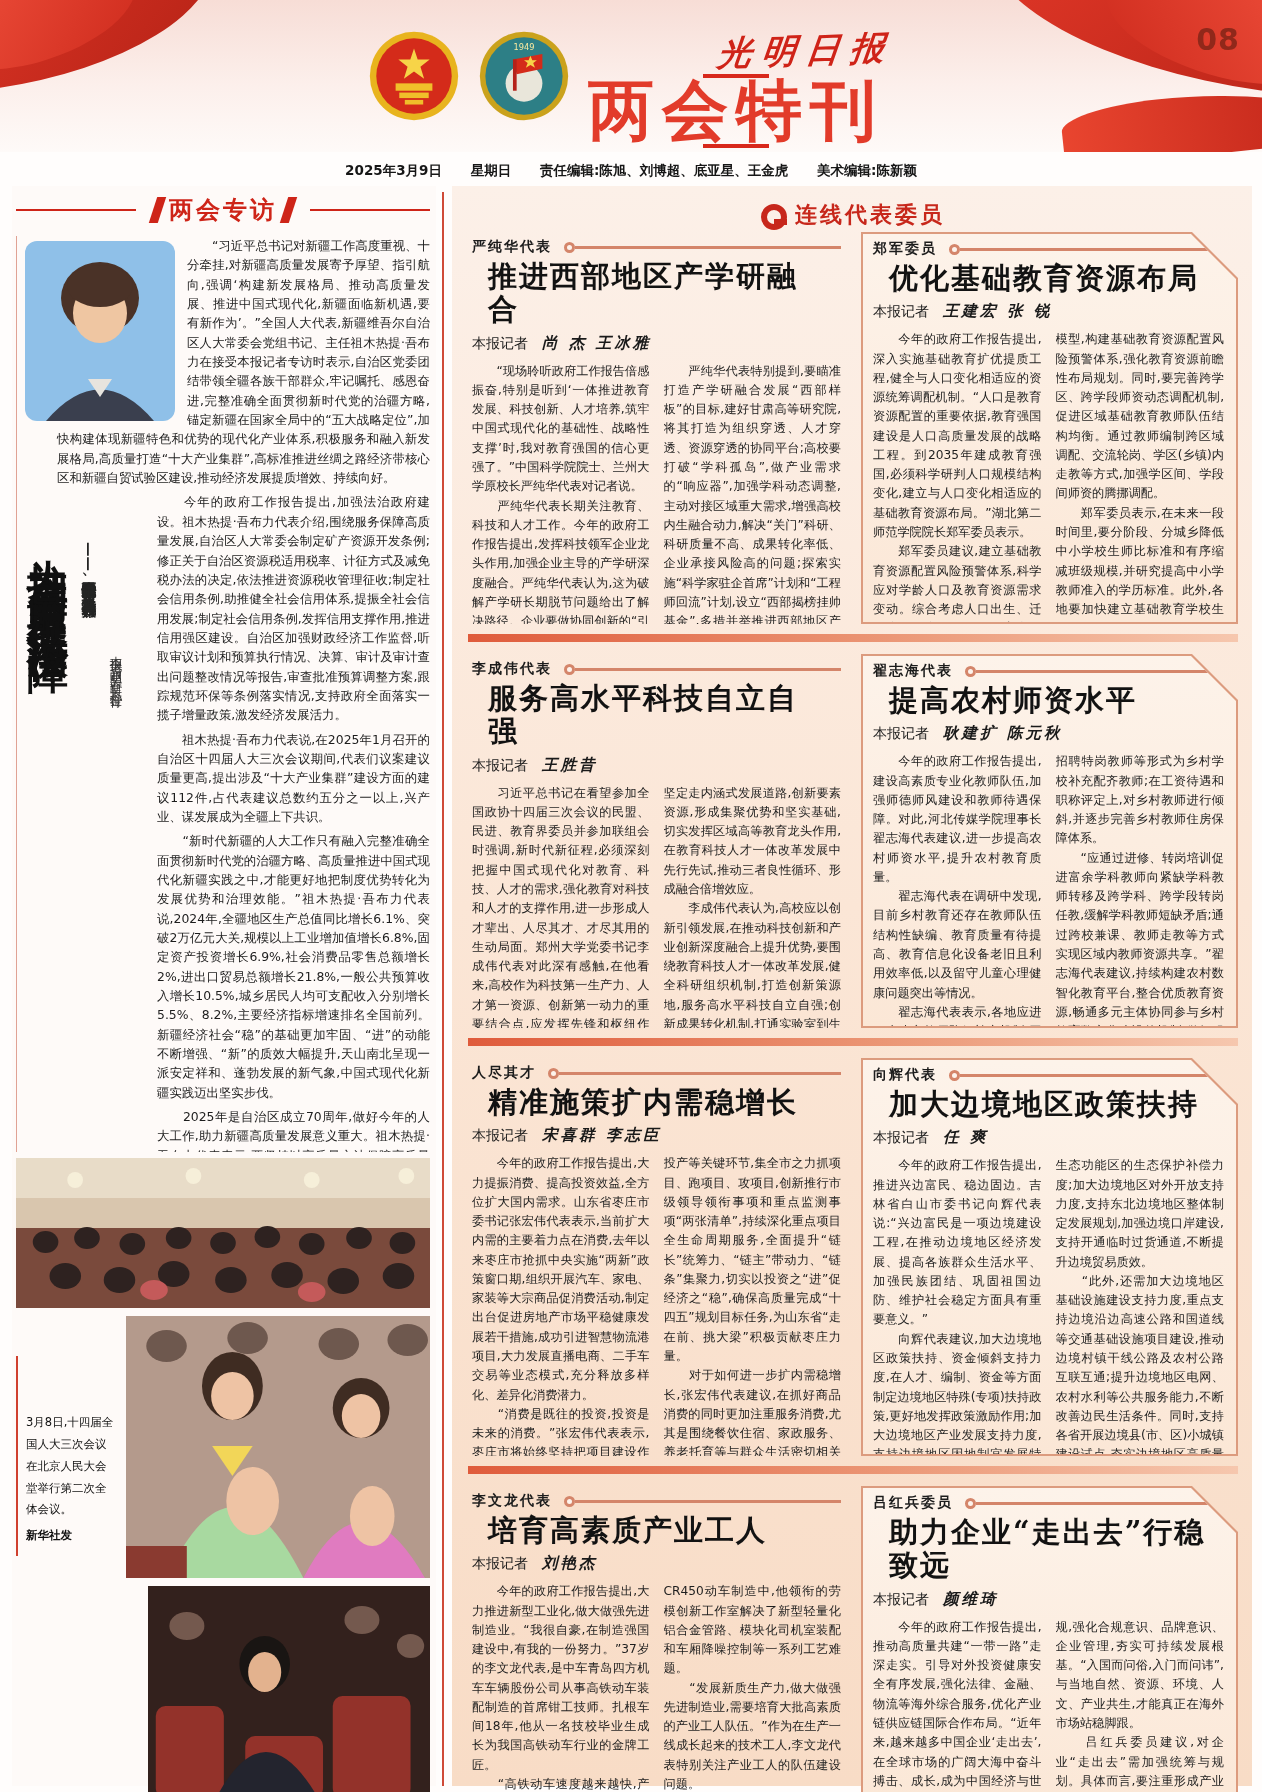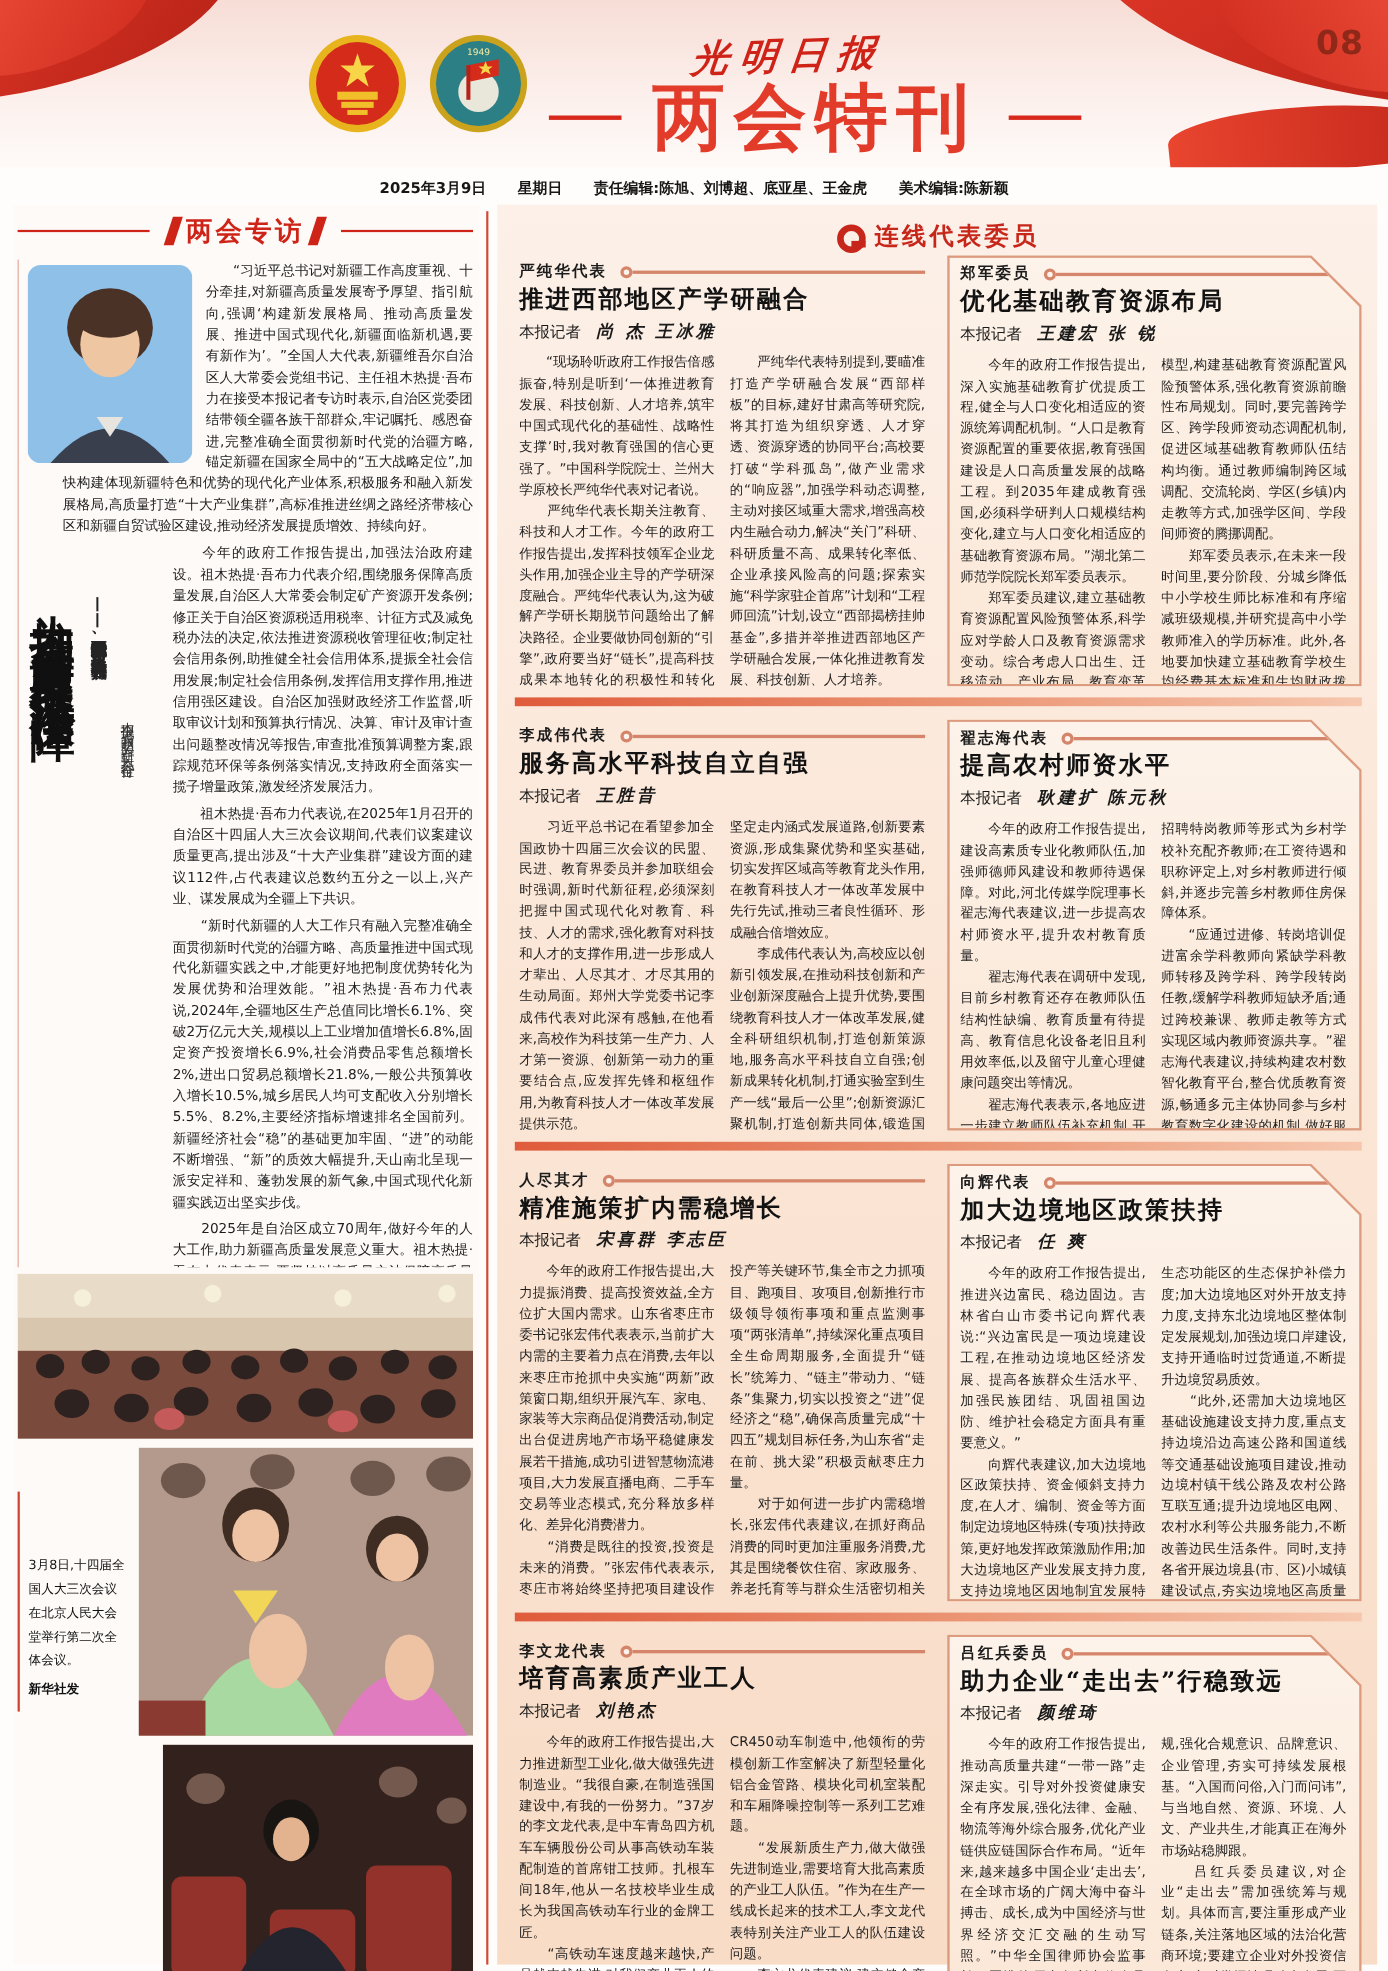--- a/index.html
+++ b/index.html
@@ -13,21 +13,21 @@
   .rb1 { width:340px; height:150px; left:-120px; top:-70px; border-radius:0 0 90% 40%; transform:rotate(-8deg); }
   .rb2 { width:200px; height:90px; left:-60px; top:-30px; background:linear-gradient(135deg,#f0503c,#cf2c1e); border-radius:0 0 80% 60%; transform:rotate(-16deg); }
   .rb3 { width:420px; height:160px; right:-140px; top:-80px; border-radius:0 0 40% 90%; transform:rotate(8deg); }
   .rb4 { width:230px; height:100px; right:-70px; top:-25px; background:linear-gradient(225deg,#f0503c,#cf2c1e); border-radius:0 0 60% 80%; transform:rotate(14deg); }
   .rb5 { width:260px; height:60px; right:-60px; top:96px; background:linear-gradient(90deg,#e9452f,#c2261a); border-radius:60% 100% 0 0; transform:rotate(-6deg); }
   .pageno { position:absolute; top:22px; right:22px; font-size:30px; font-weight:900; color:#90281a; letter-spacing:1px; }
   .banner-center { position:absolute; left:0; right:0; top:28px; display:flex; justify-content:center; align-items:flex-start; gap:18px; }
   .emblem { width:92px; height:96px; flex:0 0 auto; }
   .mast-col { display:flex; flex-direction:column; align-items:flex-start; }
   .masthead { font-family:"DejaVu Serif","Liberation Serif",serif; font-style:italic; font-weight:900; font-size:34px; color:#cf2318; letter-spacing:10px; transform:skewX(-8deg) rotate(-2deg); margin-left:130px; }
-  .bigtitle-row { display:flex; align-items:center; gap:28px; }
+  .bigtitle-row { display:flex; align-items:center; gap:0;flex-direction:column; }
   .dash { width:66px; height:4px; background:#d8281b; }
   .bigtitle { font-size:66px; font-weight:900; color:#e23b2a; letter-spacing:8px; font-family:"DejaVu Sans","Liberation Sans",sans-serif; line-height:1; }
   .dateline { text-align:center; padding:10px 0 6px; font-size:13.5px; font-weight:700; color:#161616; background:#fffdfc; }
   .dateline span { margin:0 12px; }
 
   
   .main { display:flex; padding:0 10px 0 12px; height:1600px; }
   .leftcol { width:424px; flex:0 0 auto; padding:4px 6px 0 4px; background:#fefaf8; }
   .divider { width:2px; background:#cf4a38; margin:6px 8px 0 6px; flex:0 0 auto; }
   .rightcol { flex:1; background:linear-gradient(180deg,#fcf0e8 0%,#fbe6d6 45%,#f8dcc6 100%); padding:6px 14px 0 16px; }
@@ -59,21 +59,21 @@
   .glogo::after { content:""; position:absolute; right:-6px; top:9px; width:13px; height:6px; background:#c7271b; }
   .rs-title { color:#c7271b; font-size:22px; font-weight:900; letter-spacing:3px; }
   .cards { display:grid; grid-template-columns:1fr 1fr; column-gap:16px; }
   .rowbar { grid-column:1 / -1; height:8px; background:linear-gradient(90deg,#df5b3b,#eb9776 55%,#f6c7ae); margin:10px 0 12px; }
   .card { overflow:hidden; padding:6px 4px 0 4px; }
   .h1row { display:flex; align-items:center; gap:12px; margin-bottom:2px; }
   .speaker { font-size:14px; font-weight:700; color:#1c1c1c; letter-spacing:2px; white-space:nowrap; }
   .deco { flex:1; display:flex; align-items:center; gap:0; }
   .ring { width:11px; height:11px; border:3px solid #d4856a; border-radius:50%; background:#fdf3ec; flex:0 0 auto; }
   .dline { flex:1; height:3px; background:#d4856a; }
-  .headline { font-family:"DejaVu Serif","Liberation Serif",serif; font-size:22px; font-weight:900; color:#121212; letter-spacing:2px; margin:4px 0 6px; line-height:1.15; }
+  .headline { font-family:"DejaVu Serif","Liberation Serif",serif; font-size:29px; font-weight:900; color:#121212; letter-spacing:2px; margin:4px 16px 6px; line-height:1.15; }
   .byline { font-size:14px; color:#1a1a1a; margin-bottom:8px; }
   .by-label { font-weight:400; margin-right:14px;margin-top:38px; }
   .by-names { font-family:"DejaVu Serif","Liberation Serif",serif; font-style:italic; font-weight:700; font-size:15.5px; letter-spacing:3px; }
   .cols { display:flex; gap:14px; }
   .col { flex:1; font-size:12.2px; line-height:1.58; text-align:justify; color:#1e1e1e; white-space:pre-line; overflow:hidden; }
   .boxed { background:#dc9b7e; clip-path:polygon(0 0,calc(100% - 46px) 0,100% 46px,100% 100%,0 100%); padding:2px; }
   .boxed-inner { background:linear-gradient(180deg,#fdf3ea,#fbe7d6); clip-path:polygon(0 0,calc(100% - 45px) 0,100% 45px,100% 100%,0 100%); padding:6px 12px 4px 10px; height:100%; overflow:hidden; }
   .hcard-1 { height:392px; } .hcard-2 { height:374px; } .hcard-3 { height:398px; } .hcard-4 { height:330px; }
 </style>
 </head>

